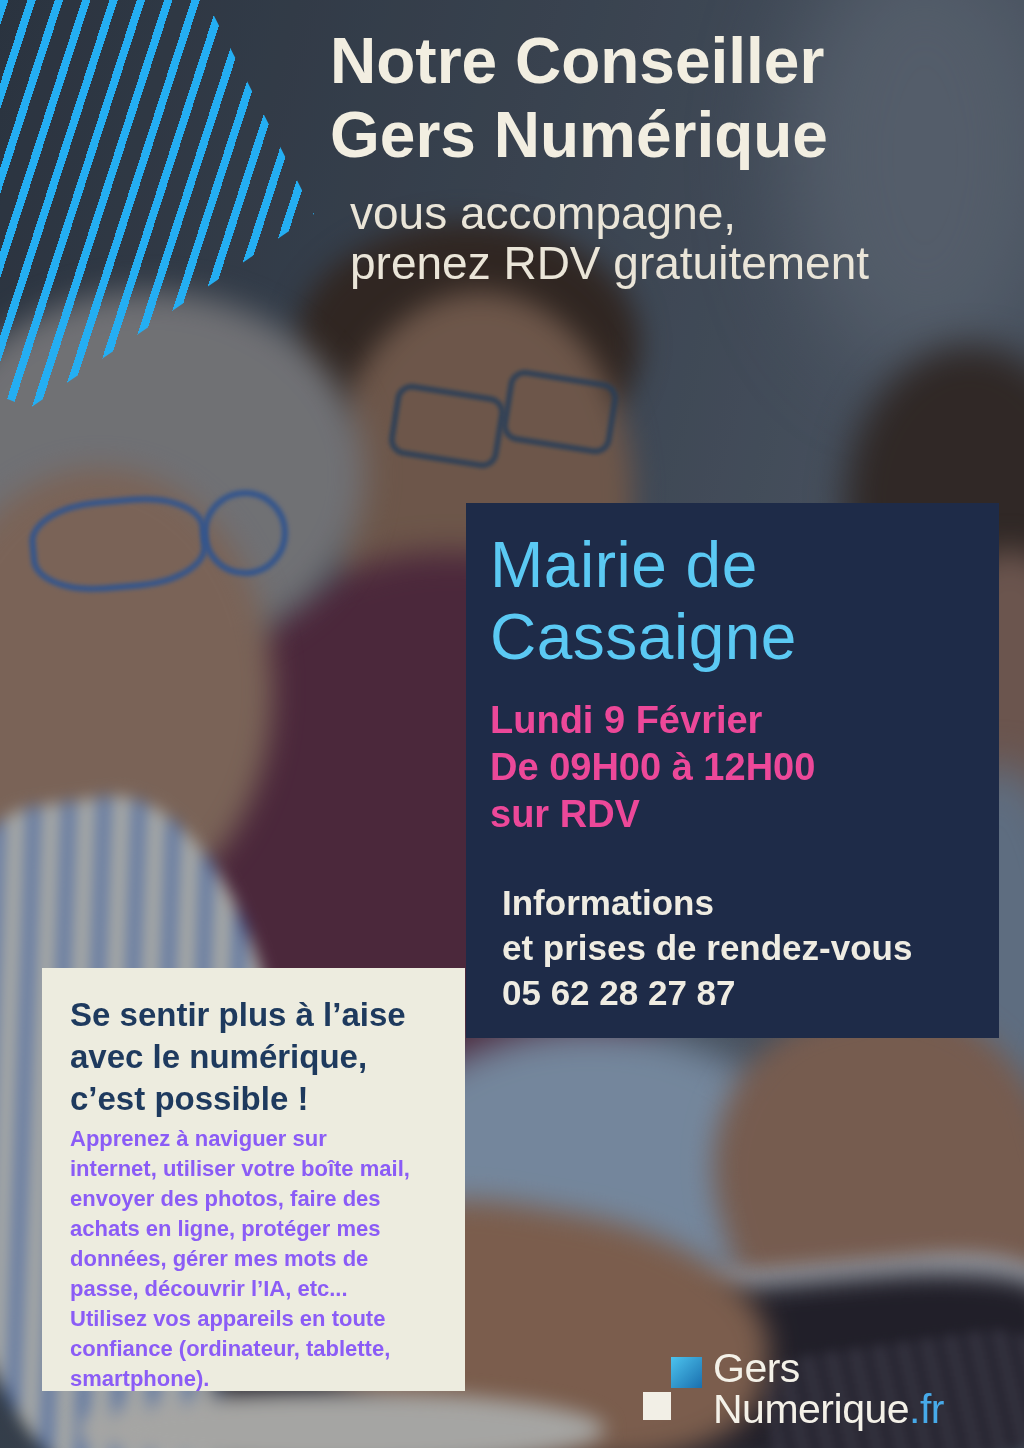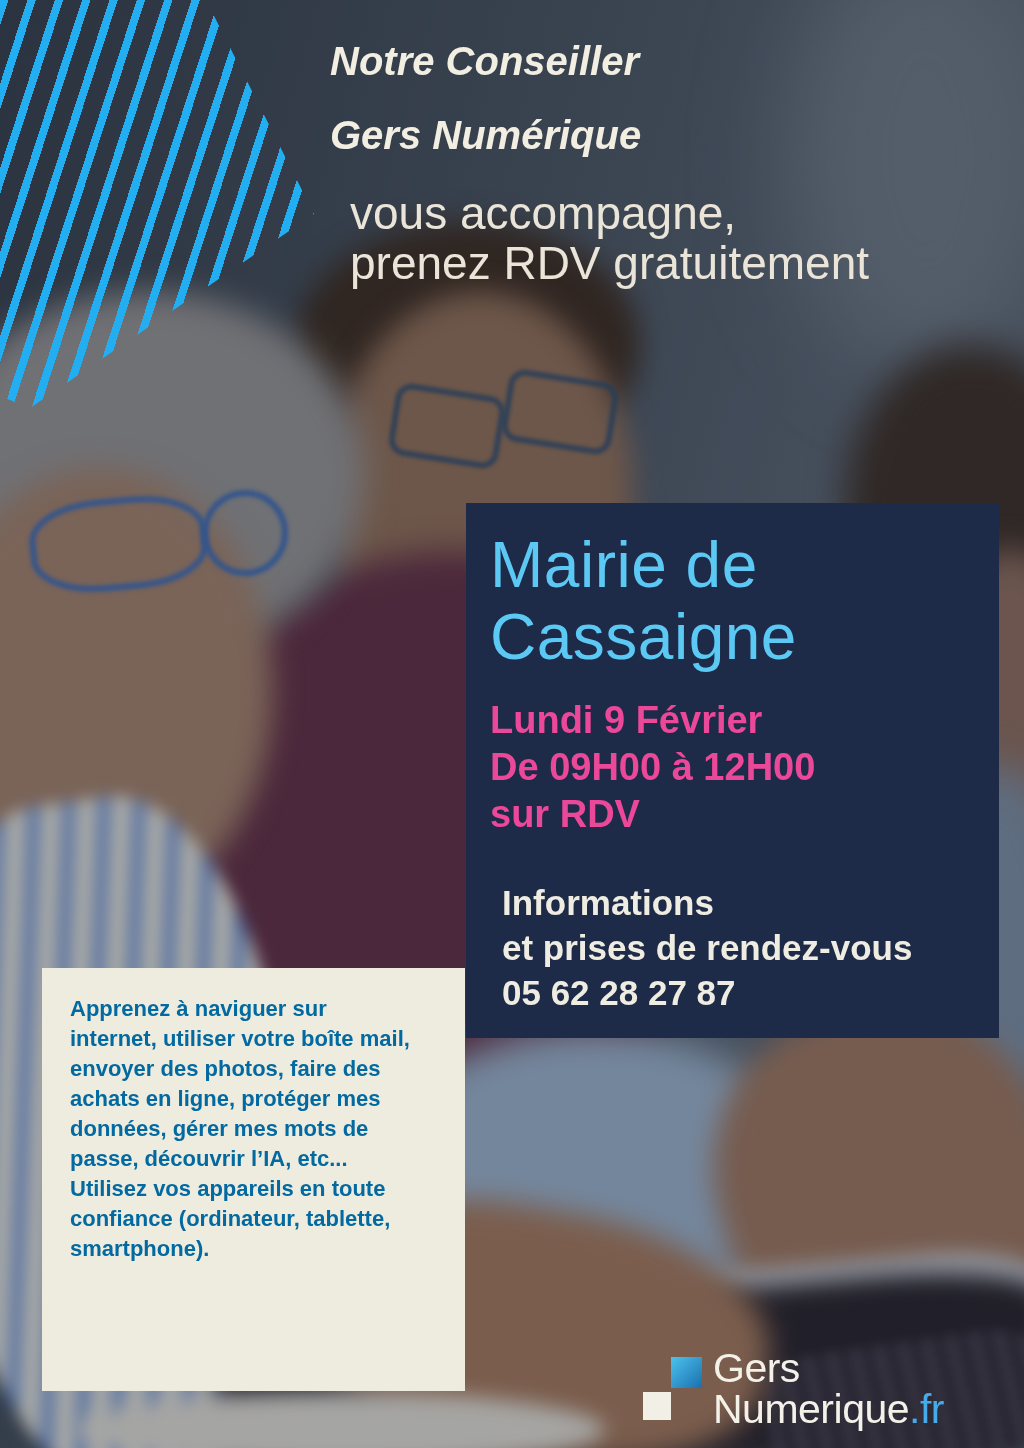--- a/index.html
+++ b/index.html
@@ -41,44 +41,43 @@
   
   .stripes{
     position:absolute;left:0;top:0;width:322px;height:414px;
     background:repeating-linear-gradient(108deg,#24aef2 0 8px,transparent 8px 26px);
     clip-path:polygon(0 0,206px 0,314px 214px,30px 408px,0 396px);
   }
   
   .pre{white-space:pre-line;}
   .title{
     position:absolute;left:330px;top:24px;margin:0;
-    font-size:40px;font-weight:bold;line-height:74px;letter-spacing:0;
+    font-size:64px;font-weight:bold;line-height:74px;letter-spacing:0;
     color:#f2eee1;
-    font-style:italic;
   }
   .subtitle{
     position:absolute;left:336px;top:174px;margin:14px;
     font-size:46px;font-weight:400;line-height:50px;color:#eae5d8;
   }
   .info-box{
     position:absolute;left:466px;top:503px;width:533px;height:535px;
     background:#1e2b48;box-sizing:border-box;padding:26px 18px 0 24px;
   }
   .info-box h2{
     margin:0 0 24px 0;font-size:64px;font-weight:normal;line-height:72px;
     letter-spacing:.5px;color:#5bc9f3;
   }
   .schedule{margin:0 0 42px 0;font-size:38px;font-weight:bold;line-height:47px;color:#ec4899;}
   .contact{margin:12px;font-size:35px;font-weight:bold;line-height:45px;color:#efece2;}
   .message-box{
     position:absolute;left:42px;top:968px;width:423px;height:423px;
     background:#edecdf;box-sizing:border-box;padding:26px 18px 0 28px;
   }
   .message-box h3{margin:0 0 4px 0;font-size:33px;font-weight:bold;line-height:42px;color:#1e3a5e;}
-  .message-box p{margin:0;font-size:22px;font-weight:bold;line-height:30px;color:#0369a1;}
+  .message-box p{margin:0;font-size:22px;font-weight:bold;line-height:30px;color:#8b5cf6;}
   
   .logo{position:absolute;left:640px;top:1348px;width:380px;height:96px;}
   .sq{position:absolute;display:block;}
   .sq-white{left:3px;top:44px;width:28px;height:28px;background:#f2efe6;}
   .sq-blue{left:31px;top:9px;width:31px;height:31px;background:linear-gradient(135deg,#4cc3ee,#1a6fae);}
   .logo-text{
     position:absolute;left:73px;top:0;
     font-size:41px;font-weight:normal;line-height:41px;letter-spacing:-0.5px;color:#f4f1e8;
   }
   .logo-text .fr{color:#47aae9;text-align:center;}
@@ -124,20 +123,23 @@
 Cassaigne</h2>
     <p class="schedule pre">Lundi 9 Février
 De 09H00 à 12H00
 sur RDV</p>
     <p class="contact pre">Informations
 et prises de rendez-vous
 05 62 28 27 87</p>
   </section>
 
   <section class="message-box">
+    <h3 class="pre">Se sentir plus à l’aise
+avec le numérique,
+c’est possible !</h3>
     <p class="pre">Apprenez à naviguer sur
 internet, utiliser votre boîte mail,
 envoyer des photos, faire des
 achats en ligne, protéger mes
 données, gérer mes mots de
 passe, découvrir l’IA, etc...
 Utilisez vos appareils en toute
 confiance (ordinateur, tablette,
 smartphone).</p>
   </section>

